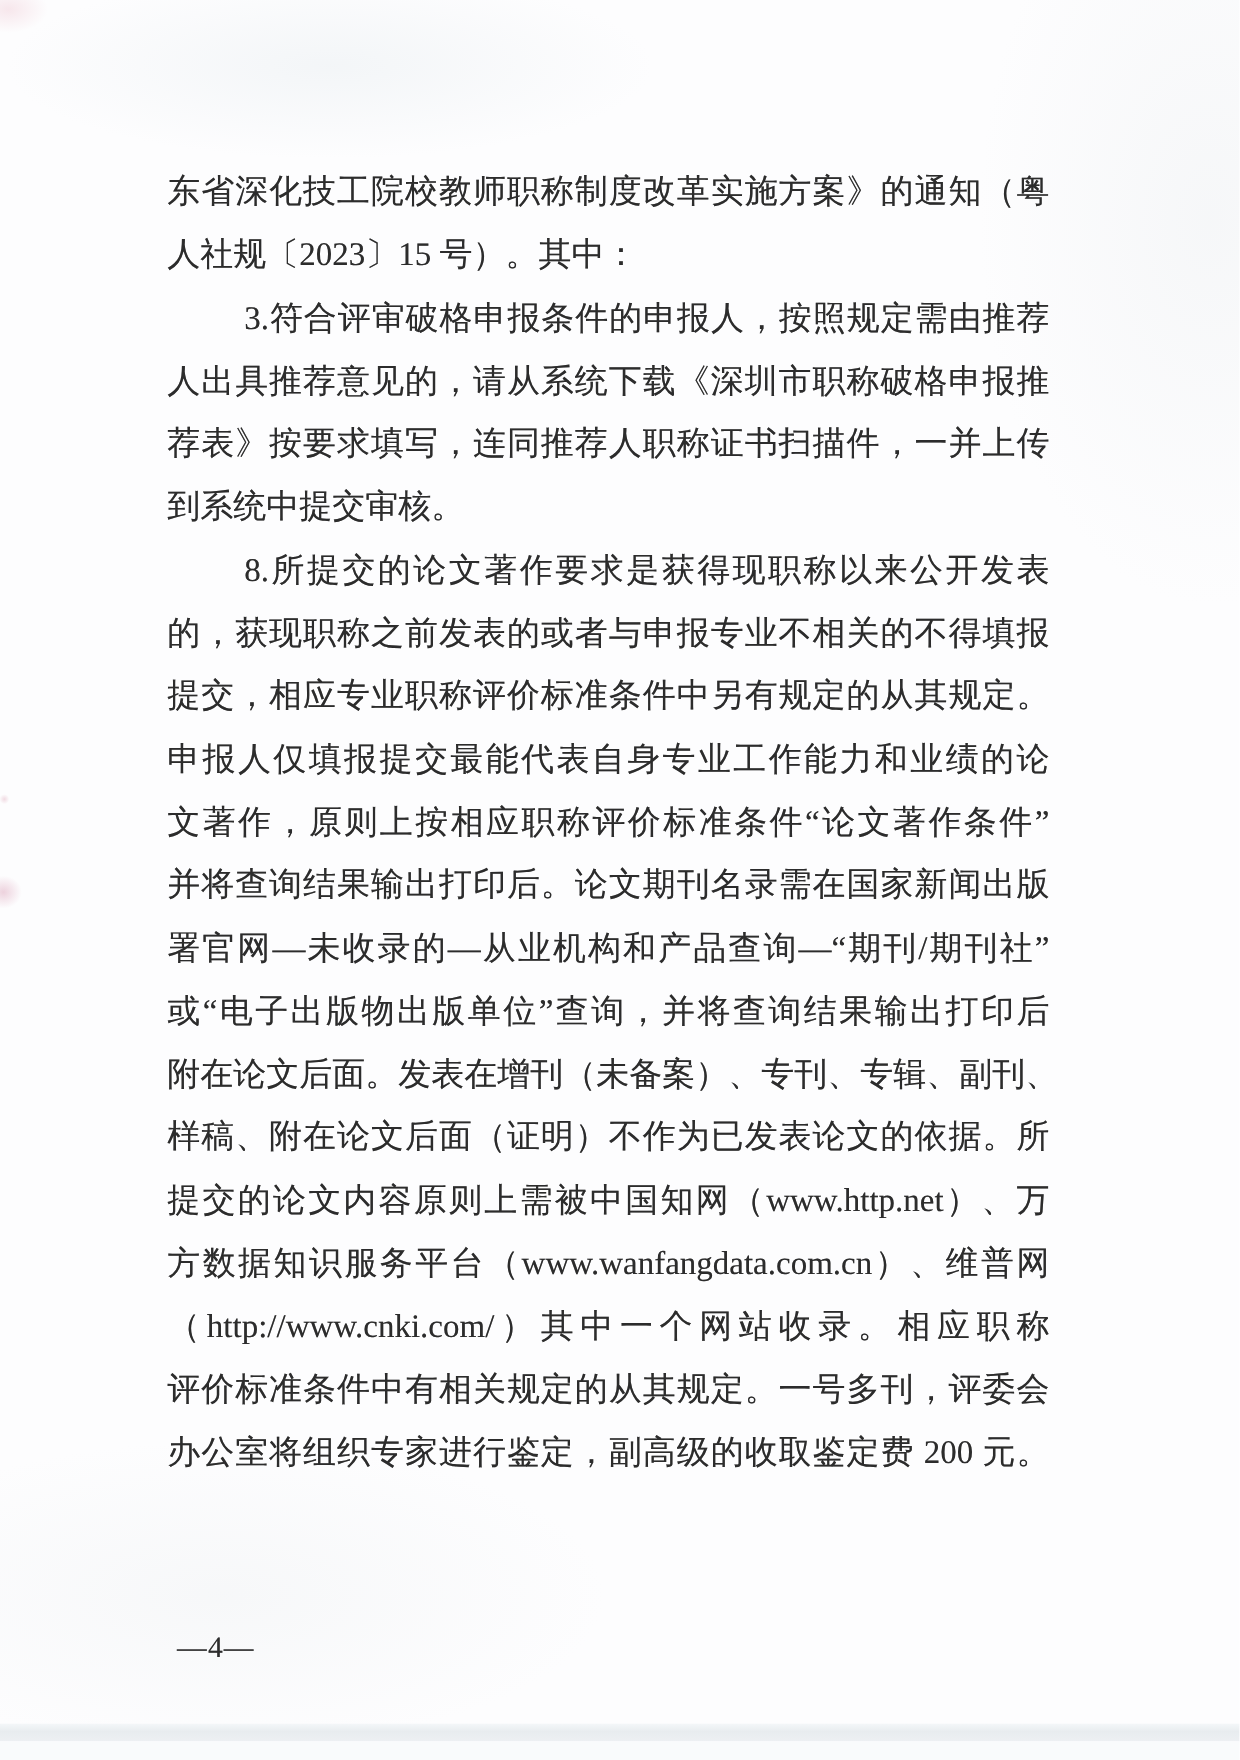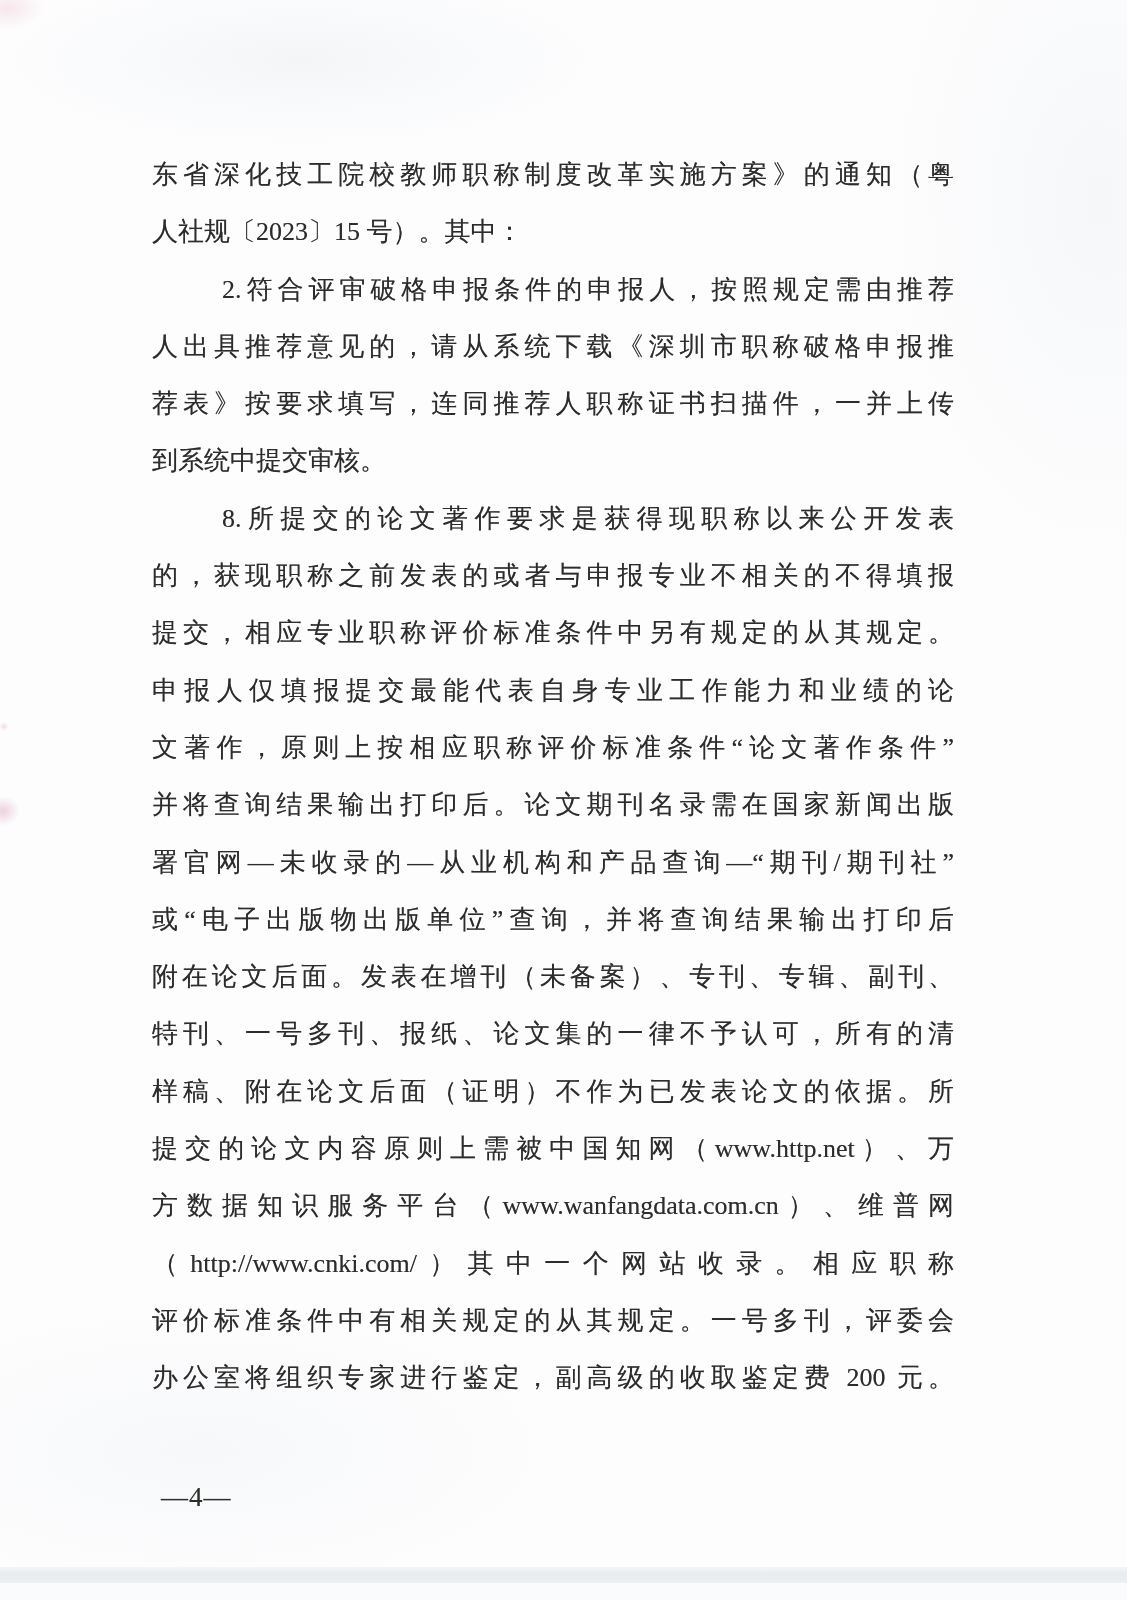--- a/index.html
+++ b/index.html
@@ -28,21 +28,21 @@
   }
   .textblock {
     position: absolute;
     left: 152px;
     top: 146px;
     width: 802px;
   }
   .line {
     height: 57.3px;
     line-height: 57.3px;
-    font-size: 26px;
+    font-size: 30px;
     color: #2c2c2c;
     text-align: justify;
     text-align-last: justify;
     text-justify: inter-character;
     text-shadow: 0 0 0.6px rgba(70,70,70,0.55);
     overflow: hidden;
     white-space: nowrap;
   }
   .line.indent {
     text-indent: 70px;
@@ -109,34 +109,33 @@
 
 <div class="page">
 
   <div class="smudge-corner"></div>
   <div class="speck-left"></div>
   <div class="smudge-left"></div>
 
   <div class="textblock">
     <div class="line">东省深化技工院校教师职称制度改革实施方案》的通知（粤</div>
     <div class="line noj">人社规〔2023〕15 号）。其中：</div>
-    <div class="line indent">2.符合评审破格申报条件的申报人，按照规定需由推荐</div>
+    <div class="line indent">3.符合评审破格申报条件的申报人，按照规定需由推荐</div>
     <div class="line">人出具推荐意见的，请从系统下载《深圳市职称破格申报推</div>
     <div class="line">荐表》按要求填写，连同推荐人职称证书扫描件，一并上传</div>
     <div class="line noj">到系统中提交审核。</div>
     <div class="line indent">8.所提交的论文著作要求是获得现职称以来公开发表</div>
     <div class="line">的，获现职称之前发表的或者与申报专业不相关的不得填报</div>
     <div class="line">提交，相应专业职称评价标准条件中另有规定的从其规定。</div>
     <div class="line">申报人仅填报提交最能代表自身专业工作能力和业绩的论</div>
     <div class="line">文著作，原则上按相应职称评价标准条件“论文著作条件”</div>
     <div class="line">并将查询结果输出打印后。论文期刊名录需在国家新闻出版</div>
     <div class="line">署官网—未收录的—从业机构和产品查询—“期刊/期刊社”</div>
     <div class="line">或“电子出版物出版单位”查询，并将查询结果输出打印后</div>
     <div class="line">附在论文后面。发表在增刊（未备案）、专刊、专辑、副刊、</div>
-    <div class="line">特刊、一号多刊、报纸、论文集的一律不予认可，所有的清</div>
     <div class="line">样稿、附在论文后面（证明）不作为已发表论文的依据。所</div>
     <div class="line">提交的论文内容原则上需被中国知网（www.http.net）、万</div>
     <div class="line">方数据知识服务平台（www.wanfangdata.com.cn）、维普网</div>
     <div class="line">（http://www.cnki.com/）其中一个网站收录。相应职称</div>
     <div class="line">评价标准条件中有相关规定的从其规定。一号多刊，评委会</div>
     <div class="line">办公室将组织专家进行鉴定，副高级的收取鉴定费 200 元。</div>
   </div>
 
   <div class="pagenum">—4—</div>
 

